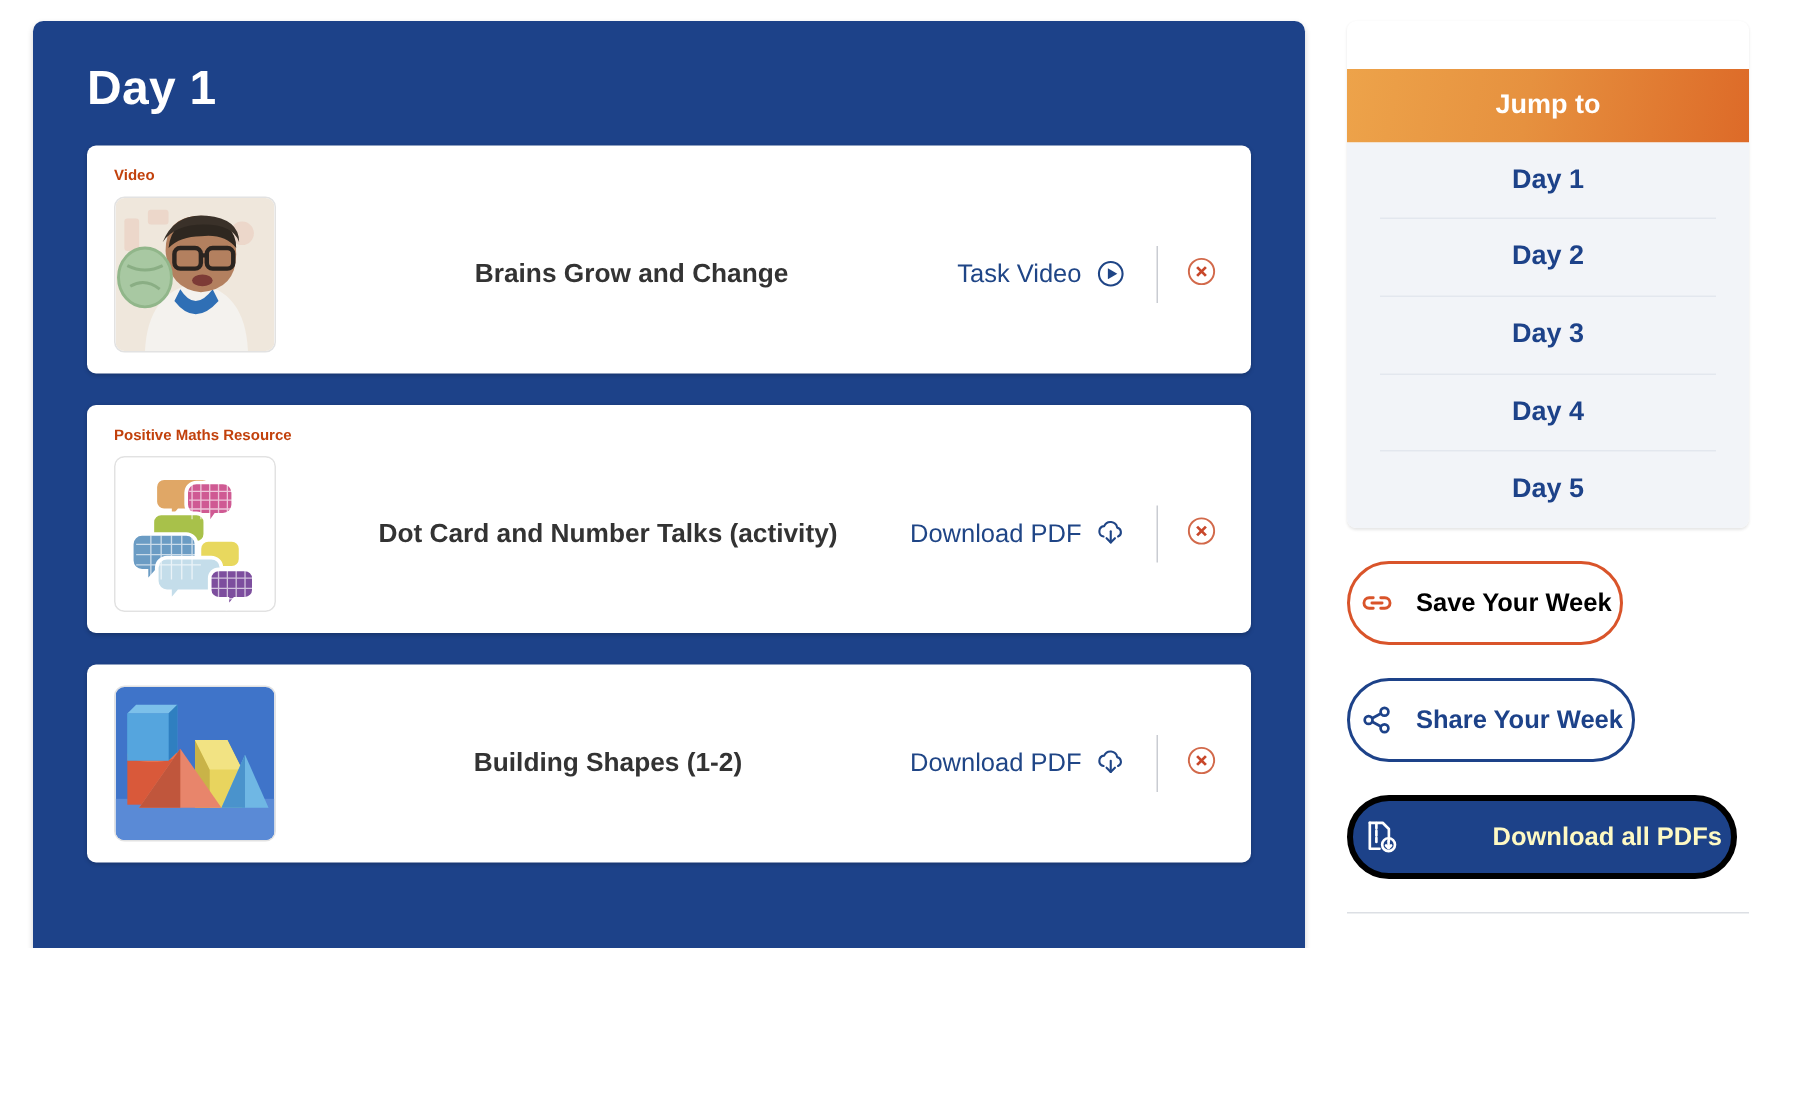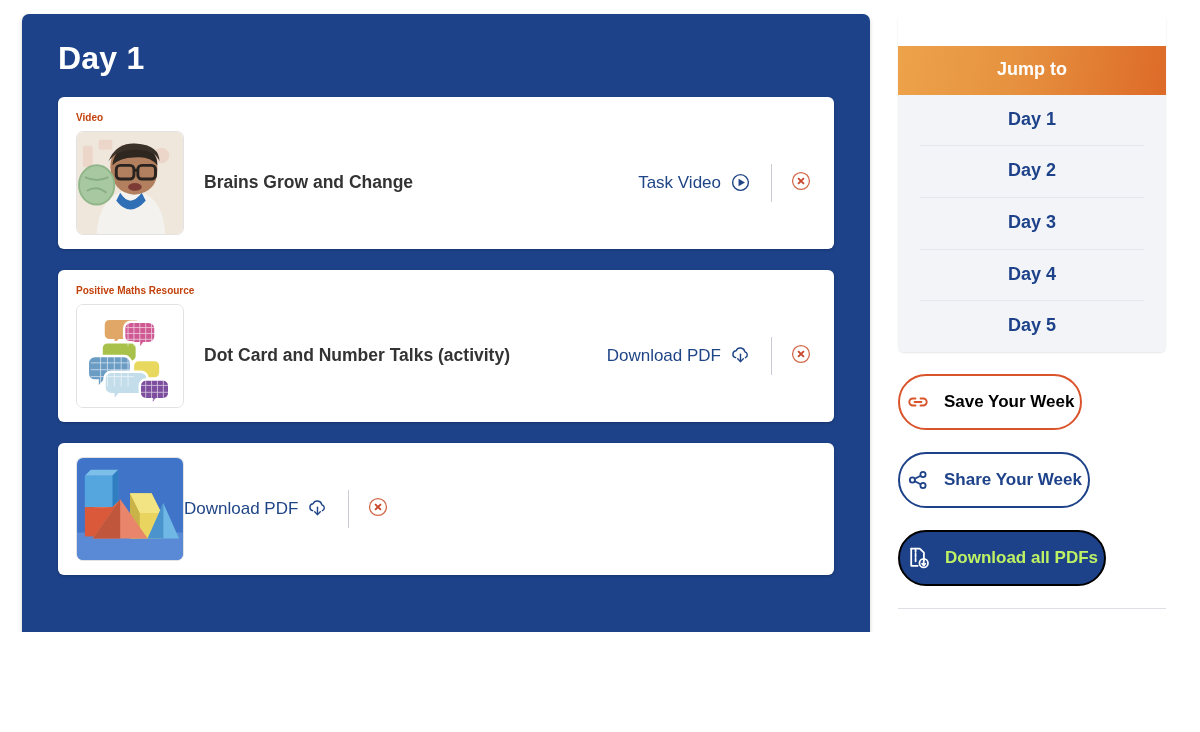--- a/index.html
+++ b/index.html
@@ -69,20 +69,21 @@
   }
   .thumb svg { display: block; width: 100%; height: 100%; }
 
   .item-title {
     flex: 1 1 auto;
     padding-left: 20px;
     font-size: 17.5px;
     font-weight: bold;
     color: #333333;
     line-height: 1.35;
+    text-align: center;
   }
 
   .actions {
     flex: 0 0 auto;
     display: flex;
     align-items: center;
     padding-right: 4px;
   }
   .links {
     display: flex;
@@ -174,23 +175,24 @@
   .pill svg { display: block; margin-right: 14px; flex: 0 0 auto; }
   .pill-save {
     border: 2px solid #d9542a;
     color: #000000;
   }
   .pill-share {
     border: 2px solid #1d4289;
     color: #1d4289;
   }
   .pill-download {
-    border: 2px solid #000000;
+    border: 4px solid #000000;
     background: #1d4289;
-    color: #bef264;
+    color: #fef9c3;
+    gap: 48px;
   }
   .sidebar-divider {
     height: 1px;
     background: #dcdfe4;
     margin: 22px 0 0 0;
   }
   .clear-week {
     text-align: center;
     color: #333333;
     font-size: 17px;
@@ -328,20 +330,21 @@
               <rect x="8" y="18" width="28" height="32" fill="#55a5de"></rect>
               <polygon points="54,36 76,36 86,56 86,82 54,82" fill="#e8d45e"></polygon>
               <polygon points="54,36 64,56 64,82 54,82" fill="#c9b348"></polygon>
               <polygon points="54,36 76,36 86,56 64,56" fill="#f2e383"></polygon>
               <polygon points="44,42 72,82 16,82" fill="#e8856b"></polygon>
               <polygon points="44,42 44,82 16,82" fill="#c0563c"></polygon>
               <polygon points="88,46 104,82 72,82" fill="#6fb7e4"></polygon>
               <polygon points="88,46 88,82 72,82" fill="#4a93cc"></polygon>
             </svg>
           </div>
+          <div class="item-title">Building Shapes (1-2)</div>
           <div class="actions">
             <div class="links">
               <a class="action-link">
                 <span class="lbl">Download PDF</span>
                 <span>
                   <svg width="21" height="21" viewBox="0 0 24 24" fill="none" stroke="#1f4586" stroke-width="1.6" stroke-linecap="round" stroke-linejoin="round">
                     <path d="M6.5 14.5A4 4 0 0 1 7 6.6a5.2 5.2 0 0 1 9.9 1.1A3.6 3.6 0 0 1 17.6 14.5"></path>
                     <line x1="12" y1="10.5" x2="12" y2="19"></line>
                     <polyline points="8.8,15.8 12,19 15.2,15.8"></polyline>
                   </svg>

